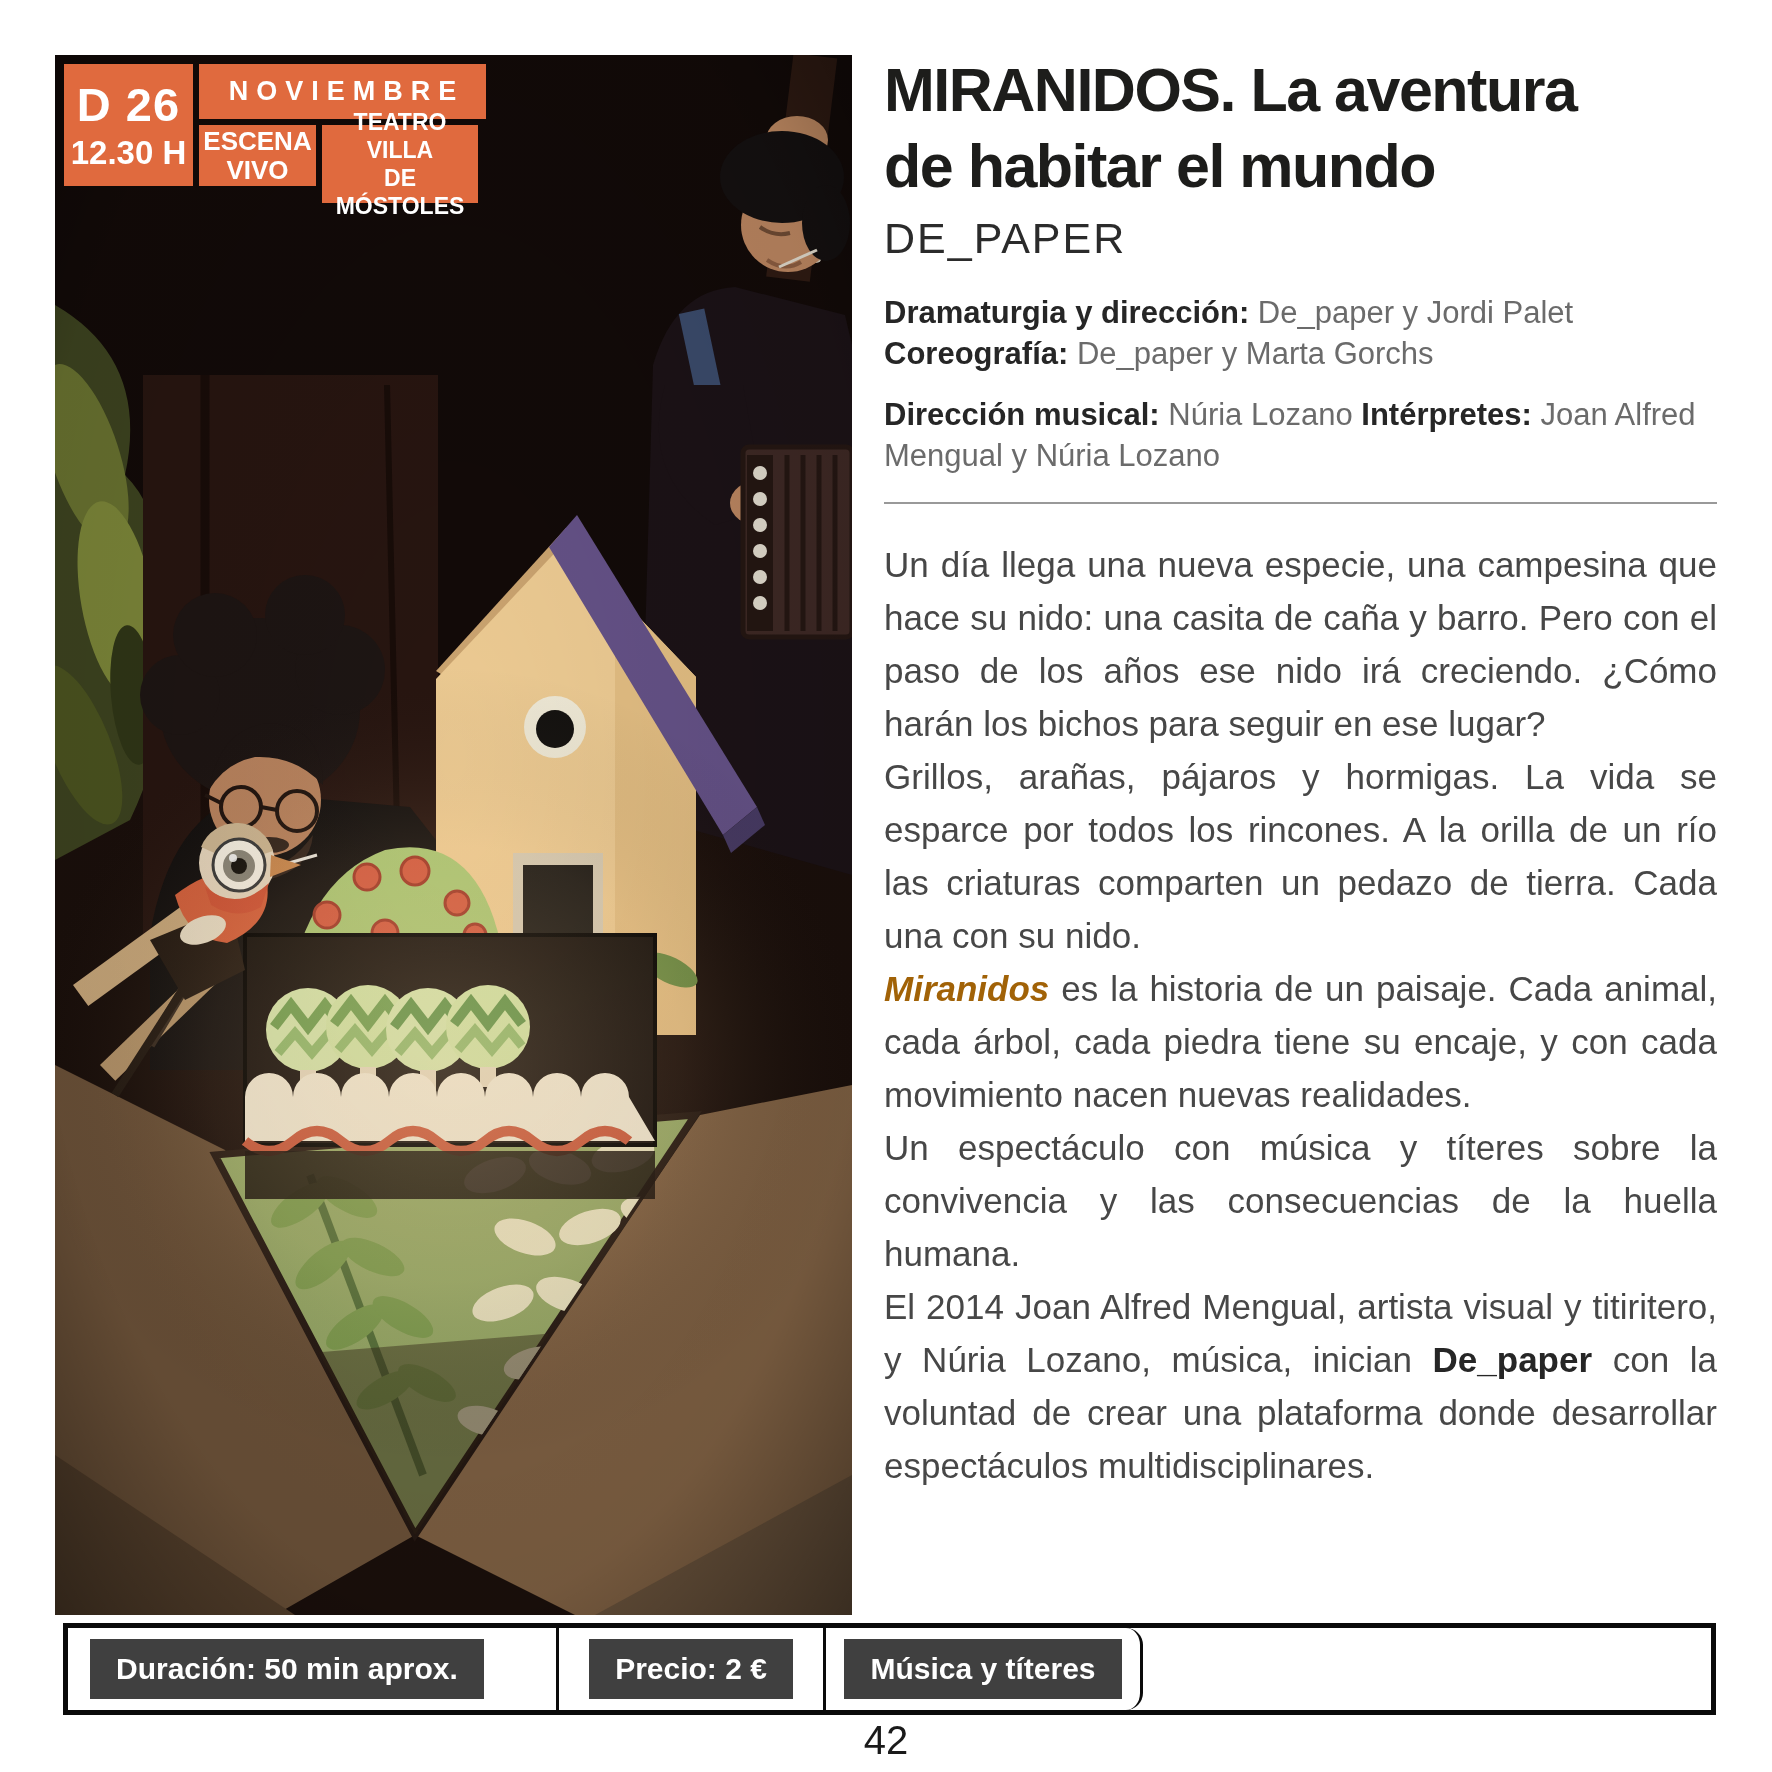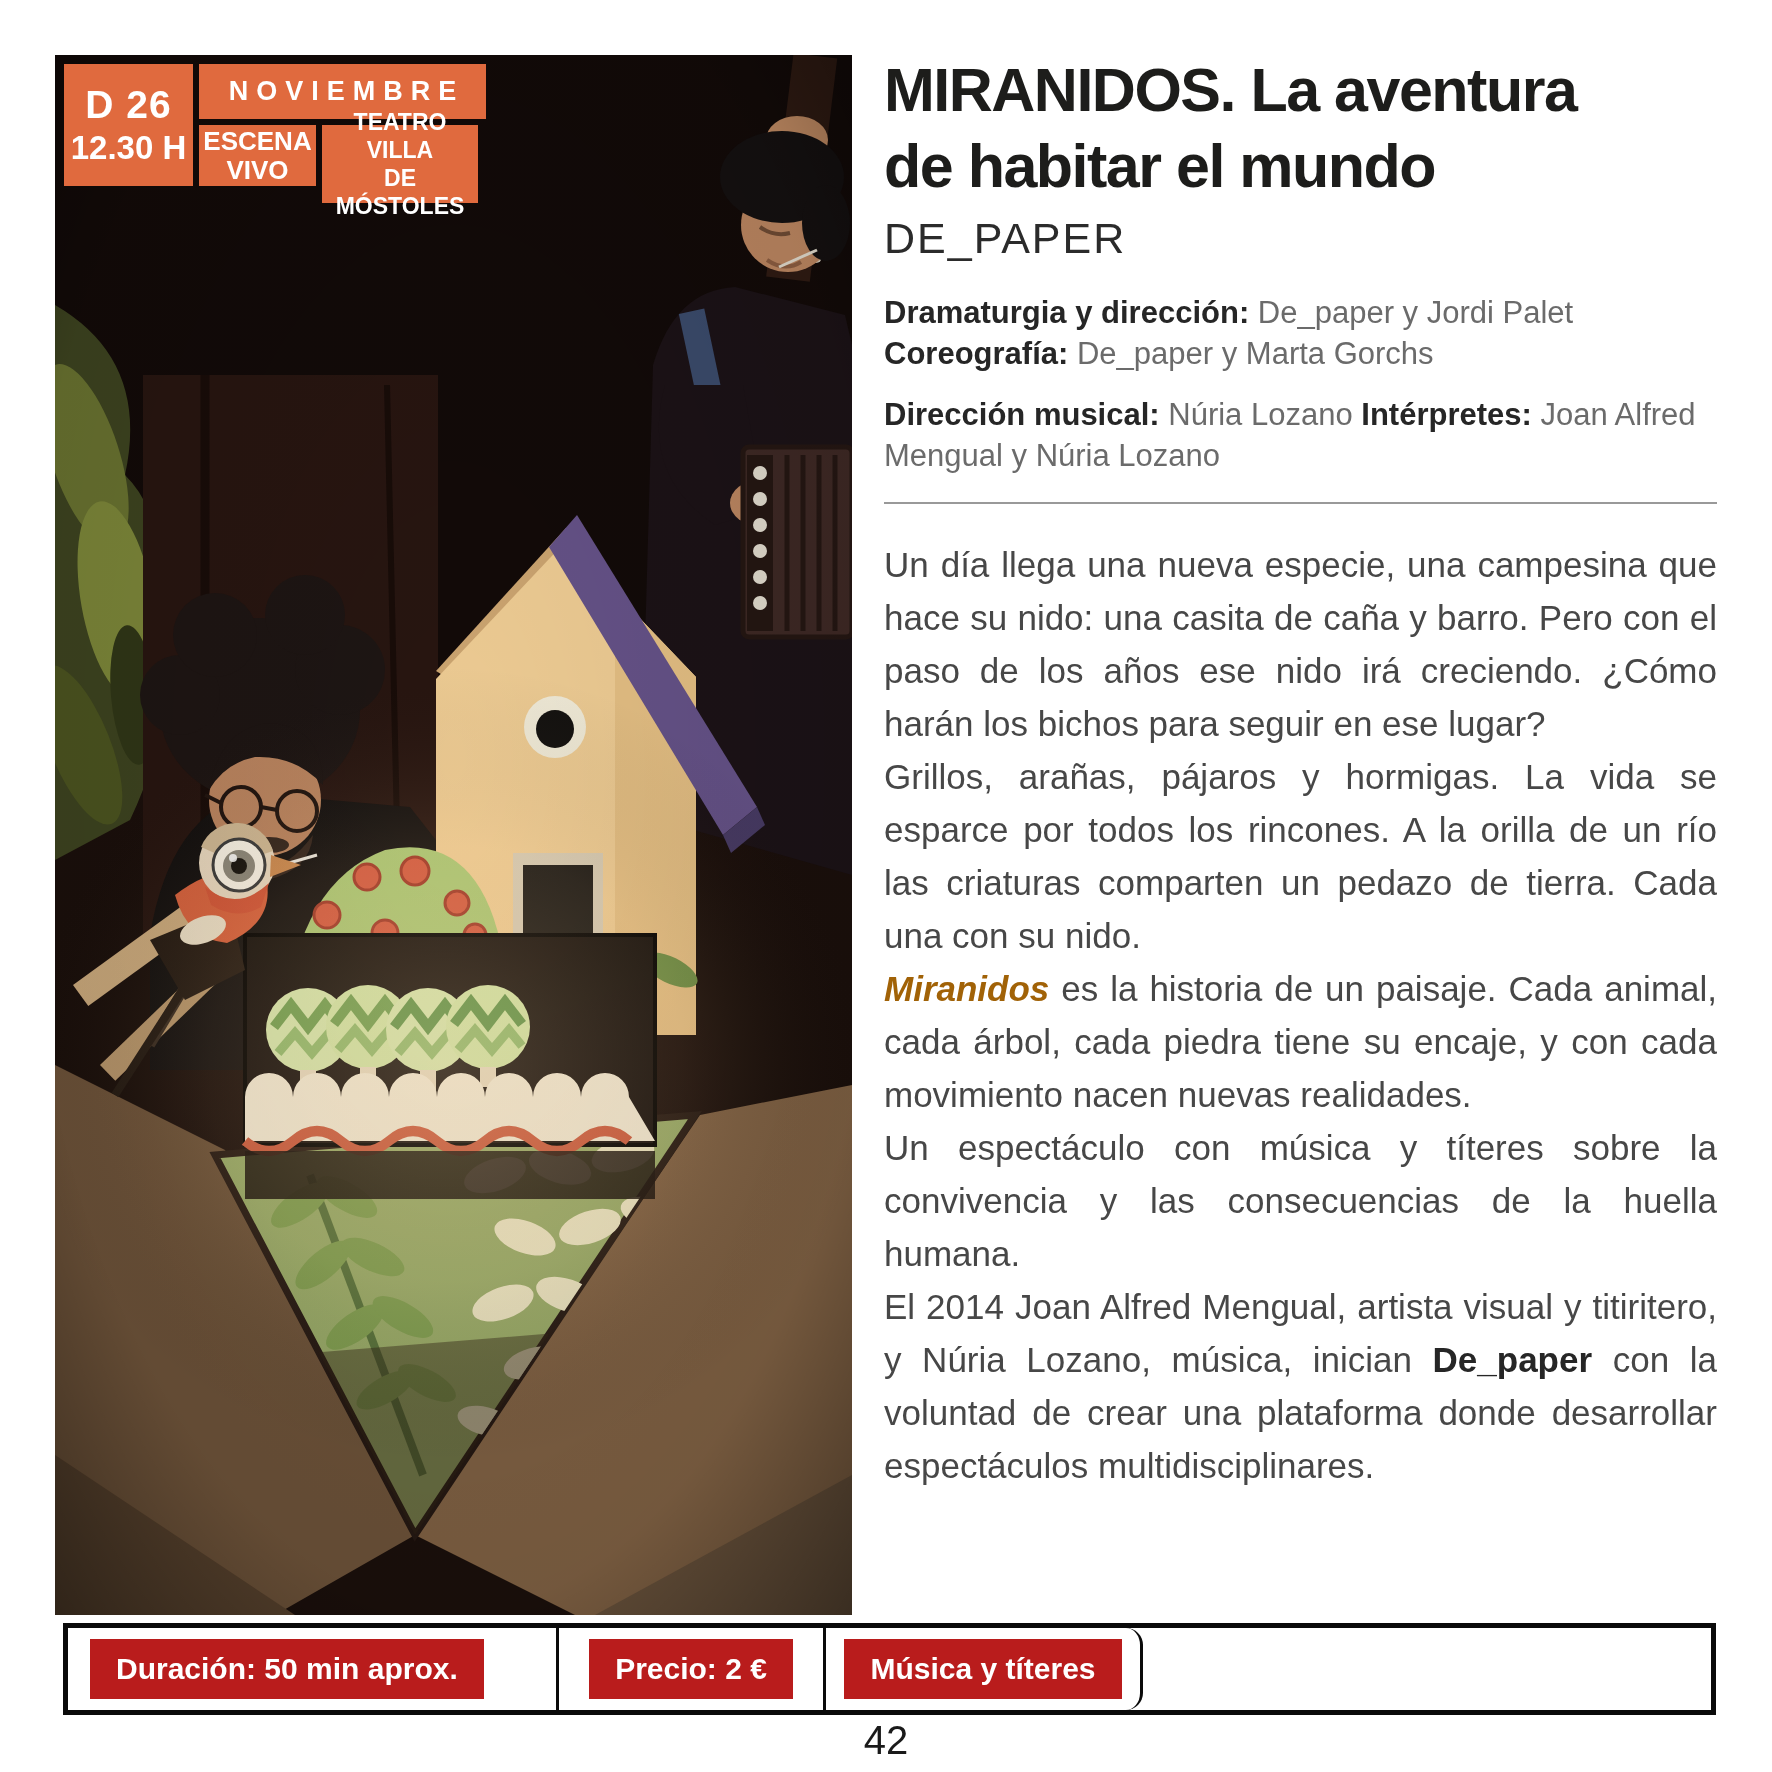--- a/index.html
+++ b/index.html
@@ -25,21 +25,21 @@
     position:absolute;
     background:#E06A3E;
     color:#ffffff;
     display:flex; flex-direction:column;
     align-items:center; justify-content:center;
     text-align:center;
     font-weight:bold;
     line-height:1.08;
   }
   .badge-date{ left:9px; top:9px; width:129px; height:122px; }
-  .badge-date .day{ font-size:39px; letter-spacing:1px; }
+  .badge-date .day{ font-size:47px; letter-spacing:1px; }
   .badge-date .time{ font-size:33px; margin-top:4px; }
   .badge-month{ left:144px; top:9px; width:279px; height:55px; font-size:27px; letter-spacing:8px; padding-left:8px; }
   .badge-program{ left:144px; top:70px; width:117px; height:61px; font-size:26px; line-height:29px; }
   .badge-venue{ left:267px; top:70px; width:156px; height:78px; font-size:23px; line-height:28px; }
 
   
   .content{
     position:absolute; left:884px; top:52px; width:833px;
     color:#464646;
   }
@@ -83,21 +83,21 @@
     border:5px solid #0a0a0a;
     background:#ffffff;
     display:flex;
   }
   .cell{ display:flex; align-items:center; }
   .cell-1{ width:488px; border-right:3px solid #0a0a0a; }
   .cell-2{ width:264px; border-right:3px solid #0a0a0a; justify-content:center; }
   .cell-3{ width:314px; border-right:3px solid #0a0a0a; justify-content:center;border-radius:17px; }
   .cell-4{ flex:1; }
   .info-badge{
-    background:#b91c1c;
+    background:#404040;
     color:#ffffff;
     font-weight:bold;
     font-size:30px;
     padding:13px 26px;
     white-space:nowrap;
   }
   .cell-1 .info-badge{ margin-left:22px; }
 
   .page-number{
     position:absolute; left:0; top:1718px; width:1772px;

